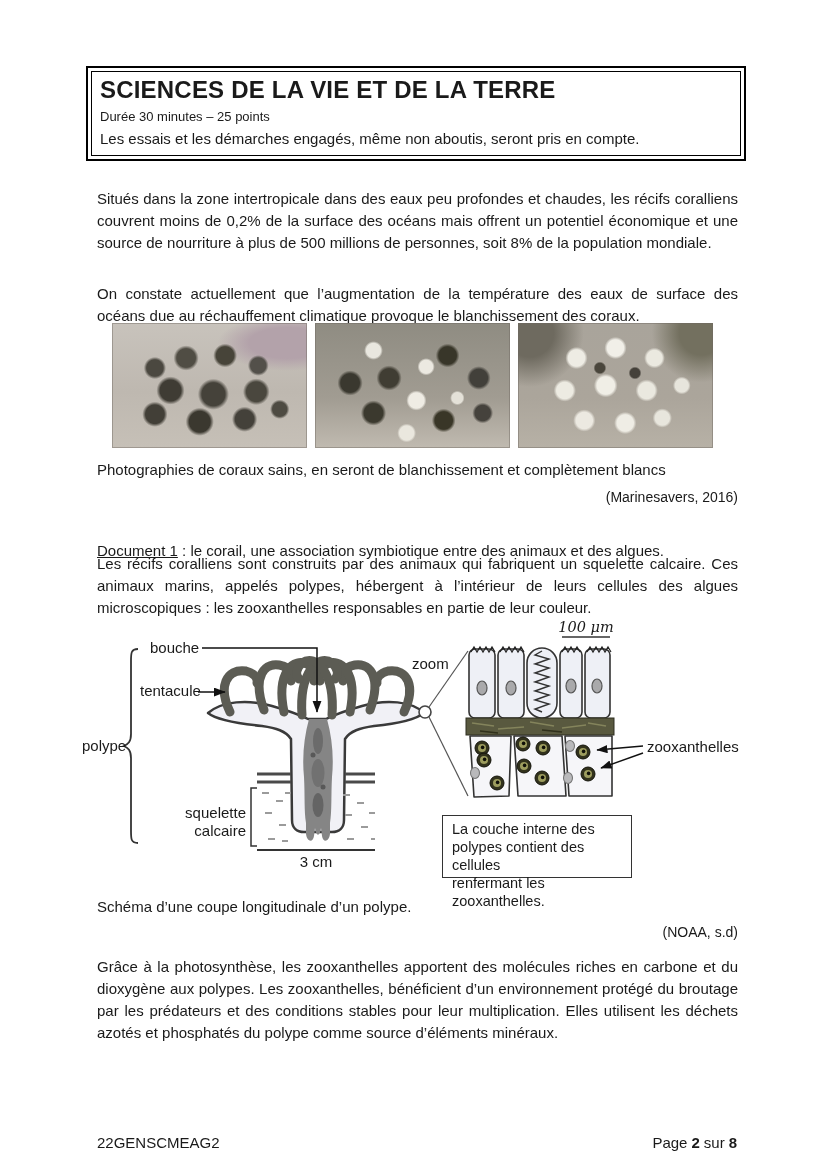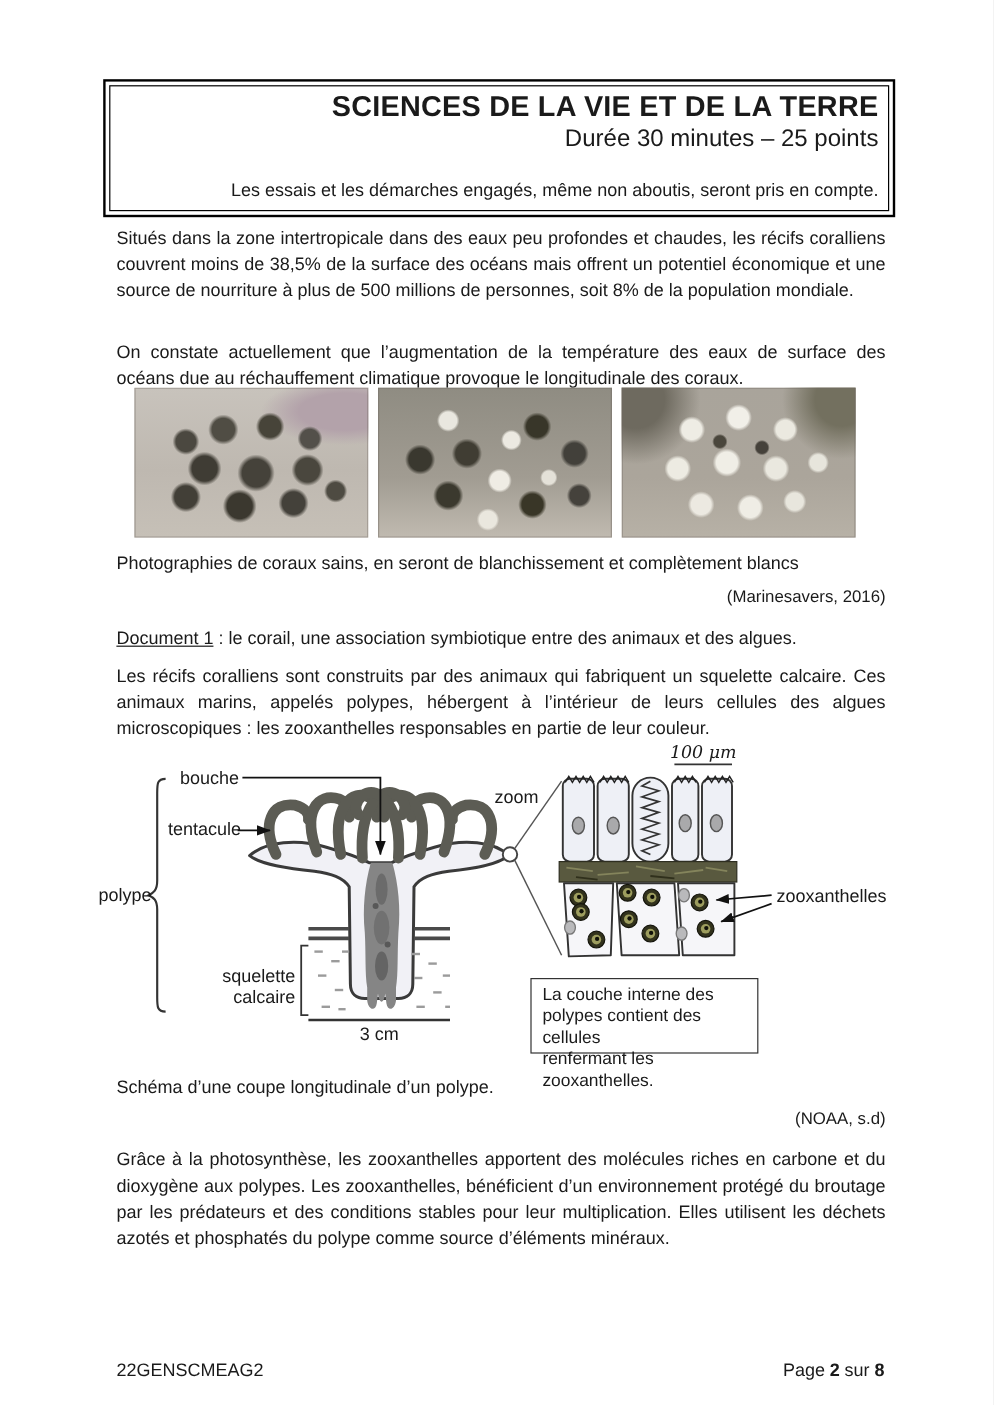--- a/index.html
+++ b/index.html
@@ -4,29 +4,29 @@
 <style>
   html,body{margin:0;padding:0;background:#e8e8e8;}
   .page{
     position:relative;width:828px;height:1171px;background:#ffffff;
     font-family:"Liberation Sans","DejaVu Sans",sans-serif;color:#1a1a1a;
     overflow:hidden;margin:0 auto;
   }
   .abs{position:absolute;}
   
   .header-box{left:86px;top:66px;width:660px;border:2.5px solid #000;padding:3px;box-sizing:border-box;background:#fff;}
-  .header-box-inner{border:1.5px solid #000;padding:3px 8px 7px;text-align:right;}
+  .header-box-inner{border:1.5px solid #000;padding:3px 8px 7px;text-align:left;}
   .hb-title{font-size:24px;font-weight:bold;line-height:29px;letter-spacing:.2px;}
-  .hb-sub{font-size:20px;line-height:25px;}
-  .hb-note{font-size:15px;line-height:19px;margin-top:20px;}
+  .hb-sub{font-size:13px;line-height:25px;}
+  .hb-note{font-size:15px;line-height:19px;}
   
   .para{left:97px;width:641px;font-size:15px;line-height:22px;text-align:justify;}
   .caption{left:97px;width:641px;font-size:15px;line-height:20px;}
   .credit{left:97px;width:641px;font-size:14px;text-align:right;}
-  .doc-head{left:97px;width:641px;font-size:15px;}
+  .doc-head{left:97px;width:641px;font-size:15px;margin-top:18px;}
   .u{text-decoration:underline;}
   
   .photo-row{left:112px;top:323px;display:flex;gap:8px;}
   .photo{width:195px;height:125px;box-sizing:border-box;box-shadow:inset 0 0 0 1px rgba(110,105,98,.45);}
   .photo-1{background:
     radial-gradient(circle 15px at 22% 36%, #4b4840 55%, transparent 74%),
     radial-gradient(circle 17px at 38% 28%, #504d44 55%, transparent 74%),
     radial-gradient(circle 16px at 58% 26%, #474439 55%, transparent 74%),
     radial-gradient(circle 14px at 75% 34%, #53504a 55%, transparent 74%),
     radial-gradient(circle 19px at 30% 54%, #3f3c34 55%, transparent 74%),
@@ -85,22 +85,22 @@
 <div class="page">
 
   <div class="abs header-box">
     <div class="header-box-inner">
       <div class="hb-title">SCIENCES DE LA VIE ET DE LA TERRE</div>
       <div class="hb-sub">Durée 30 minutes – 25 points</div>
       <div class="hb-note">Les essais et les démarches engagés, même non aboutis, seront pris en compte.</div>
     </div>
   </div>
 
-  <div class="abs para" style="top:188px;">Situés dans la zone intertropicale dans des eaux peu profondes et chaudes, les récifs coralliens couvrent moins de 38,5% de la surface des océans mais offrent un potentiel économique et une source de nourriture à plus de 500 millions de personnes, soit 8% de la population mondiale.</div>
-  <div class="abs para" style="top:283px;">On constate actuellement que l’augmentation de la température des eaux de surface des océans due au réchauffement climatique provoque le longitudinale des coraux.</div>
+  <div class="abs para" style="top:188px;">Situés dans la zone intertropicale dans des eaux peu profondes et chaudes, les récifs coralliens couvrent moins de 0,2% de la surface des océans mais offrent un potentiel économique et une source de nourriture à plus de 500 millions de personnes, soit 8% de la population mondiale.</div>
+  <div class="abs para" style="top:283px;">On constate actuellement que l’augmentation de la température des eaux de surface des océans due au réchauffement climatique provoque le blanchissement des coraux.</div>
 
   <div class="abs photo-row">
     <div class="photo photo-1"></div>
     <div class="photo photo-2"></div>
     <div class="photo photo-3"></div>
   </div>
   <div class="abs caption" style="top:460px;">Photographies de coraux sains, en seront de blanchissement et complètement blancs</div>
   <div class="abs credit" style="top:489px;">(Marinesavers, 2016)</div>
 
   <div class="abs doc-head" style="top:524px;">

